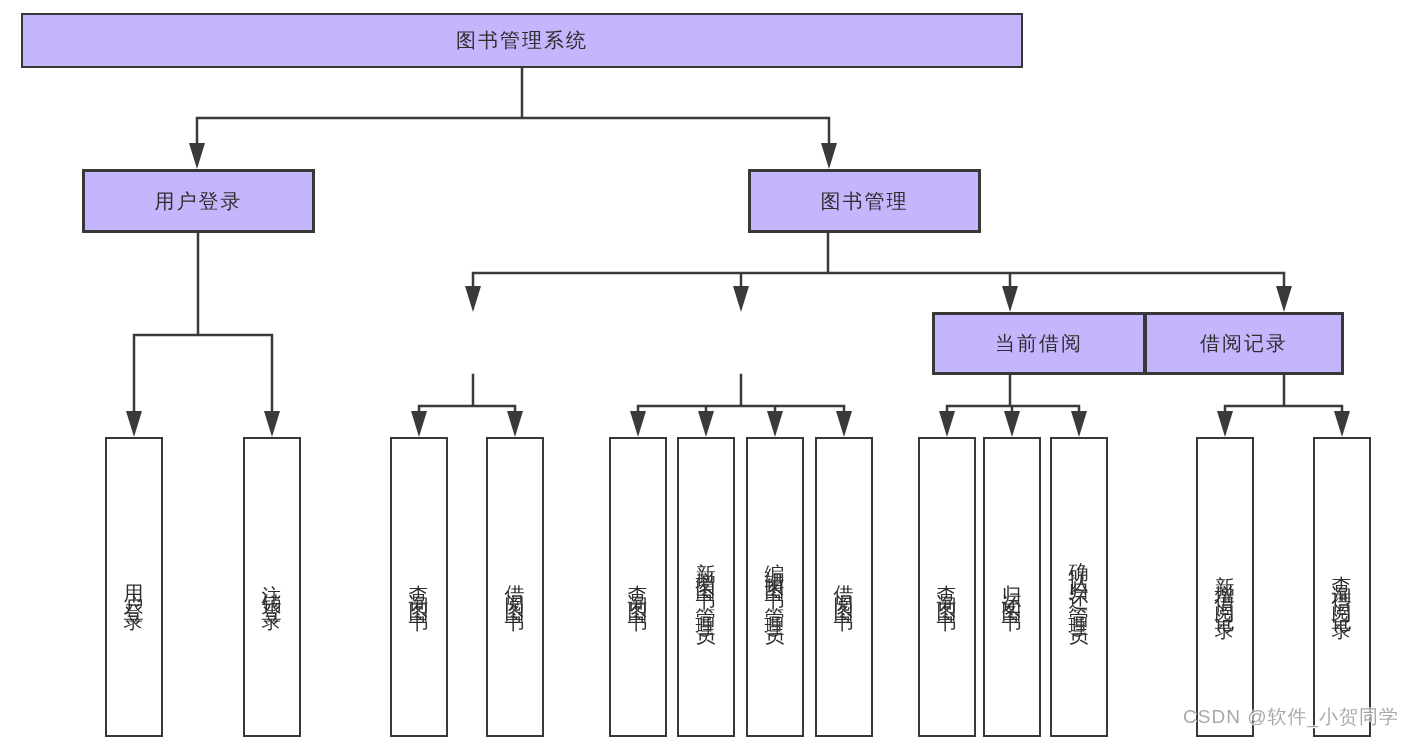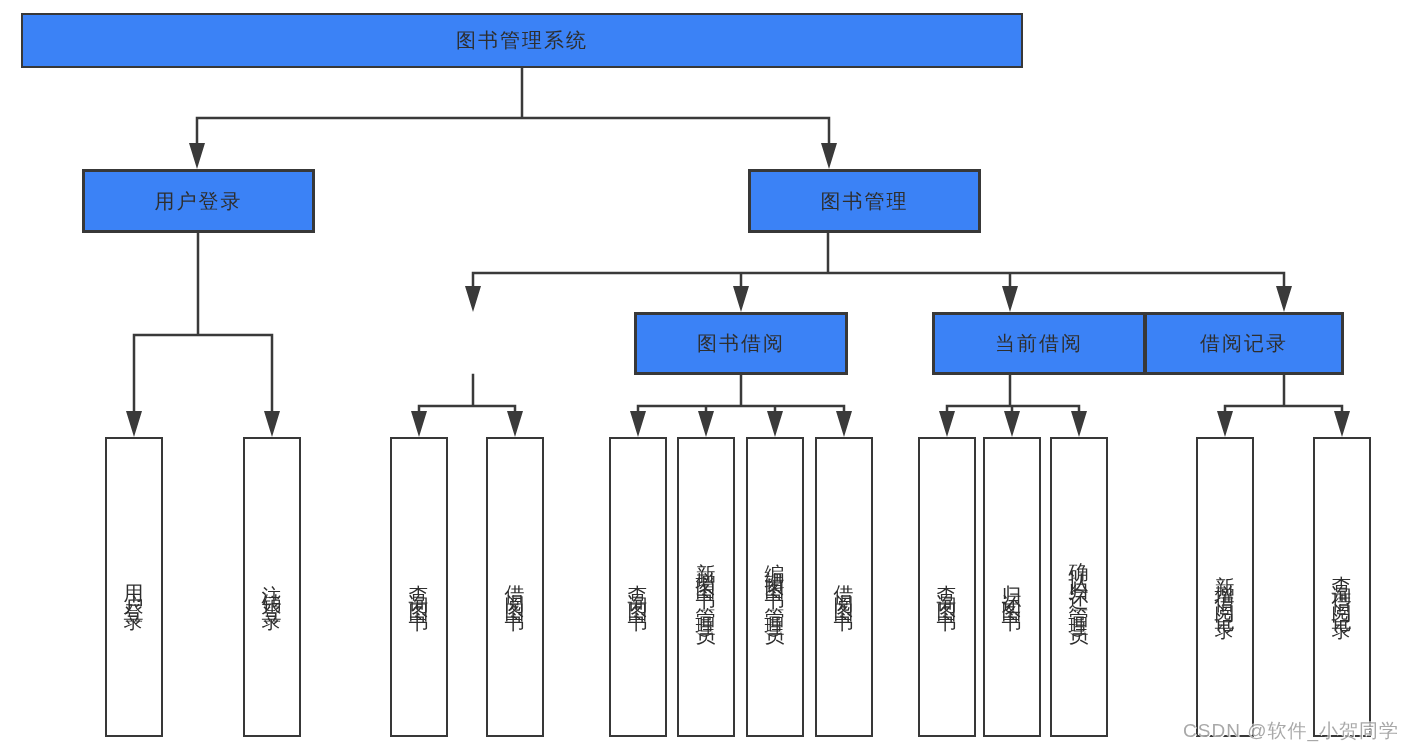--- a/index.html
+++ b/index.html
@@ -19,21 +19,21 @@
   .connectors {
     position: absolute;
     left: 0; top: 0;
     width: 1405px;
     height: 747px;
     pointer-events: none;
   }
   .node {
     position: absolute;
     box-sizing: border-box;
-    background: #3b82f6;
+    background: #c4b5fd;
     border: 3px solid #383838;
     display: flex;
     align-items: center;
     justify-content: center;
     font-size: 20px;
     letter-spacing: 2px;
     color: #2e2e2e;
     white-space: nowrap;
   }
   .node.root {
@@ -60,21 +60,21 @@
     text-orientation: mixed;
     font-size: 20px;
     letter-spacing: 9px;
     line-height: 1;
     color: #2e2e2e;
     white-space: nowrap;
   }
   .watermark {
     position: absolute;
     right: 6px;
-    bottom: 3px;
+    bottom: 17px;
     font-size: 19px;
     letter-spacing: 1px;
     color: rgba(158,158,158,0.9);
     text-shadow: 1px 1px 0 #ffffff, -1px -1px 0 rgba(255,255,255,0.6);
     white-space: nowrap;
   }
 </style>
 </head>
 <body>
 
@@ -135,21 +135,20 @@
       M1071 411 L1087 411 L1079 437 Z
       M1217 411 L1233 411 L1225 437 Z
       M1334 411 L1350 411 L1342 437 Z"></path>
   </svg>
 
   <div class="node root">图书管理系统</div>
 
   <div class="node l2" style="left:82px">用户登录</div>
   <div class="node l2" style="left:748px">图书管理</div>
 
-  <div class="node l3" style="left:634px">图书借阅</div>
   <div class="node l3" style="left:932px">当前借阅</div>
   <div class="node l3" style="left:1144px;width:200px">借阅记录</div>
 
   <div class="leaf" style="left:105px">
     <span class="vtext">用户登录</span>
   </div>
   <div class="leaf" style="left:243px">
     <span class="vtext">注销登录</span>
   </div>
   <div class="leaf" style="left:390px">

